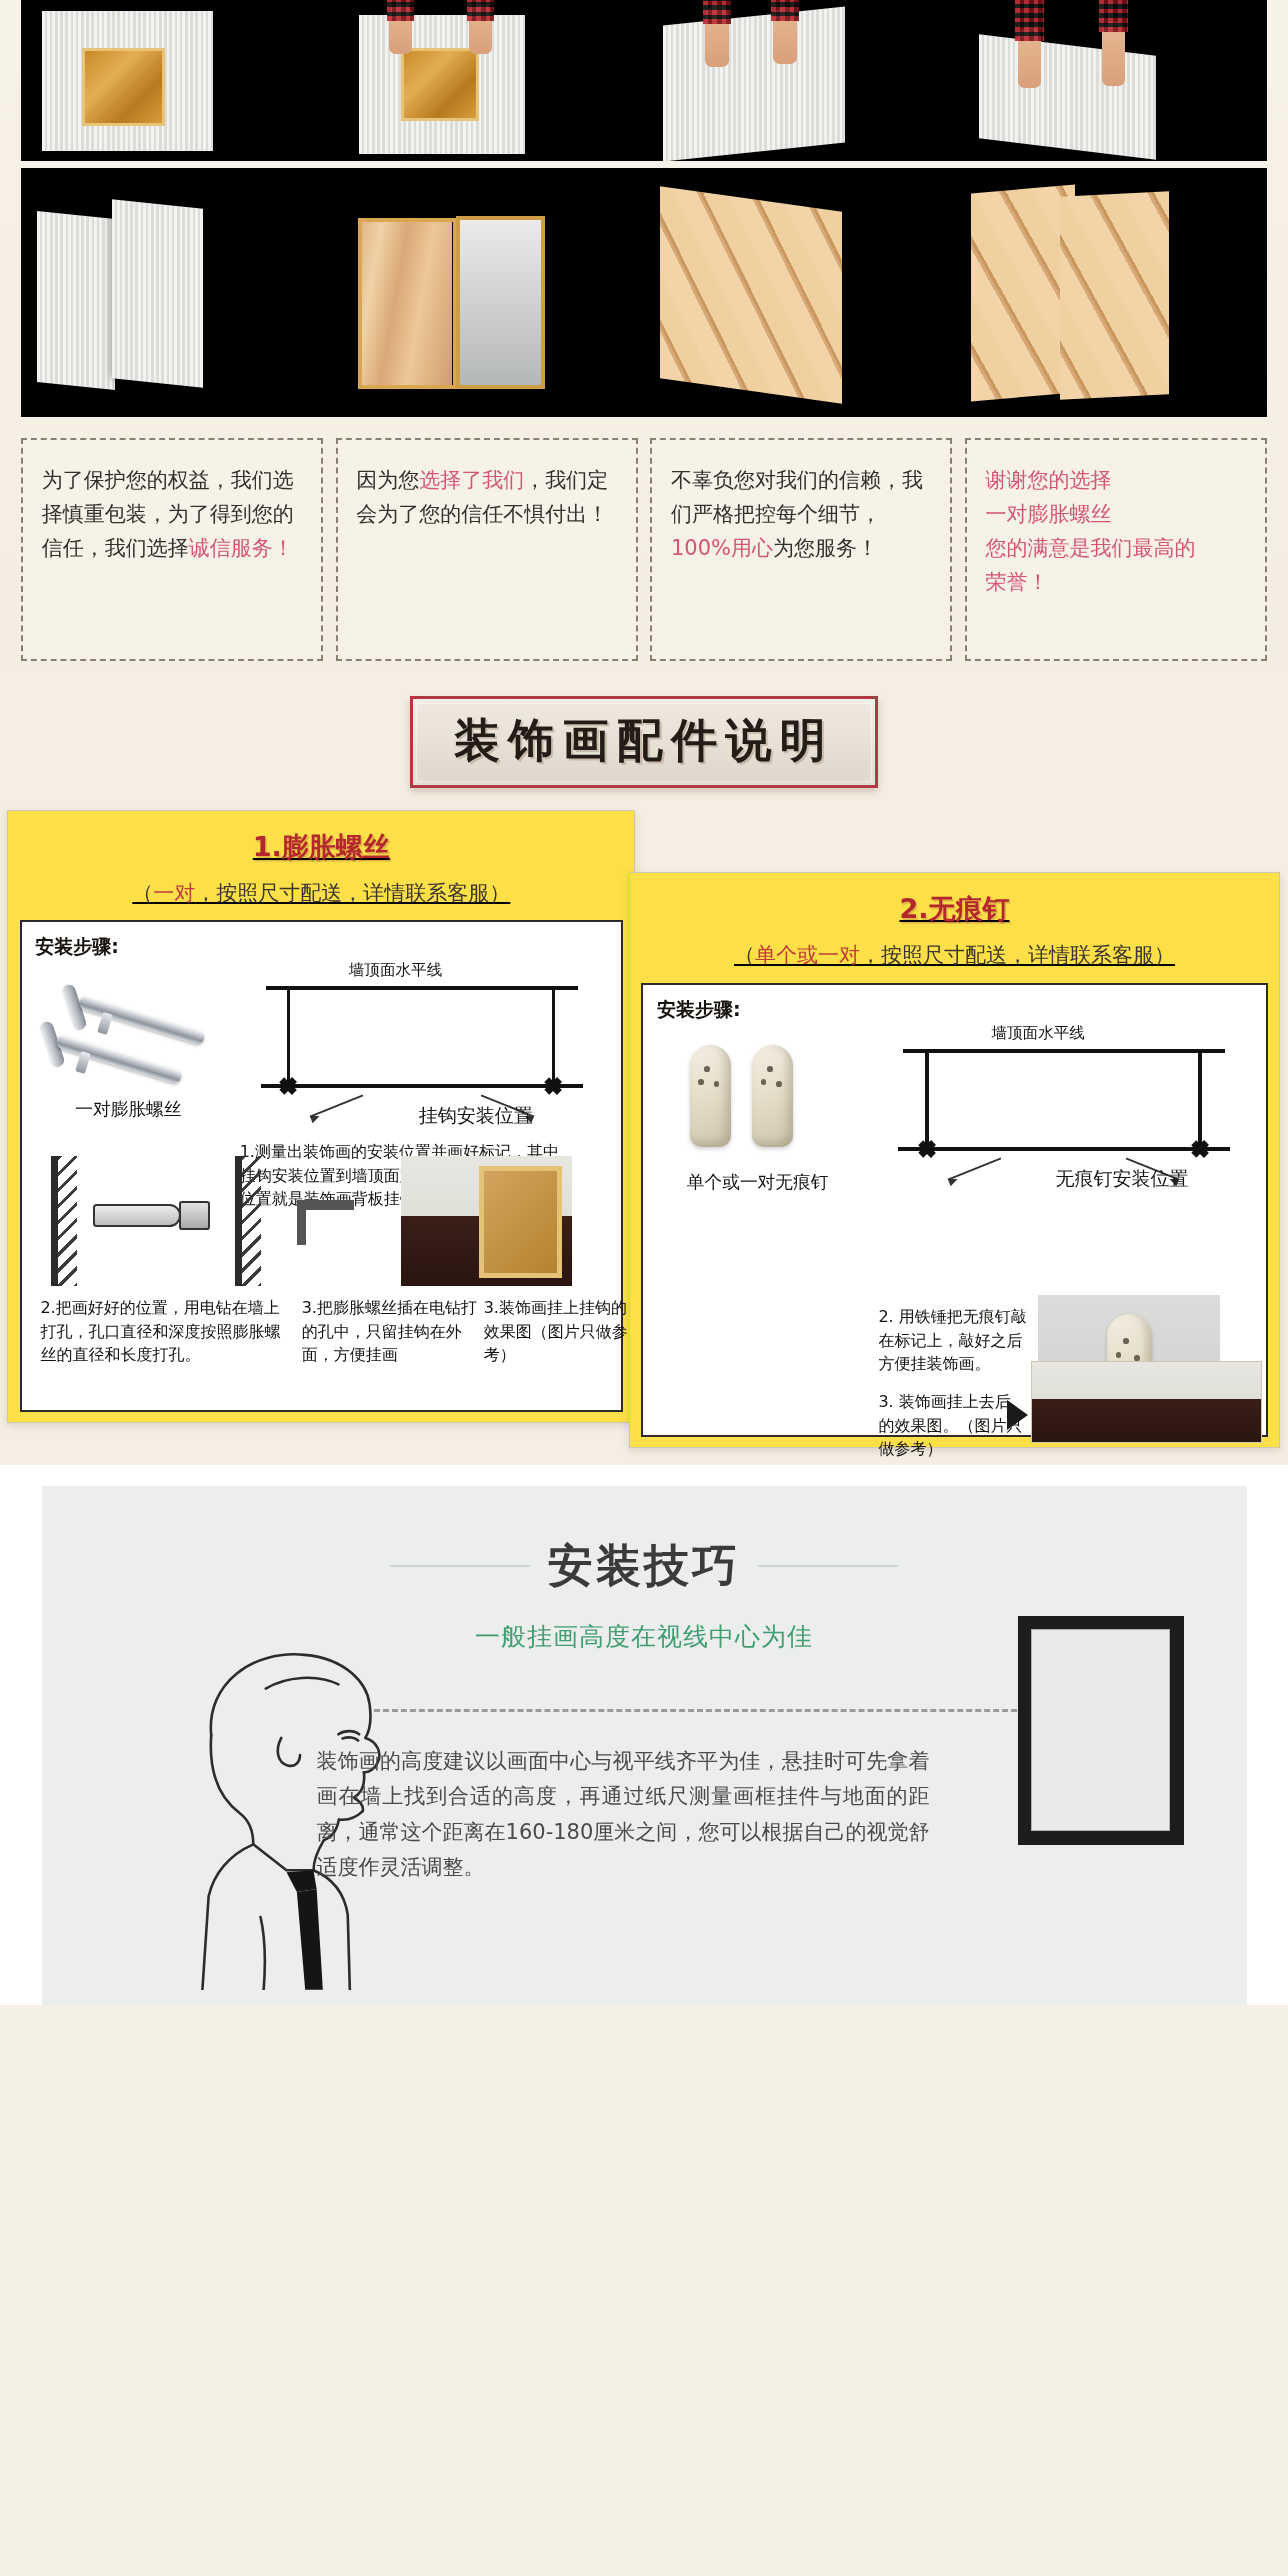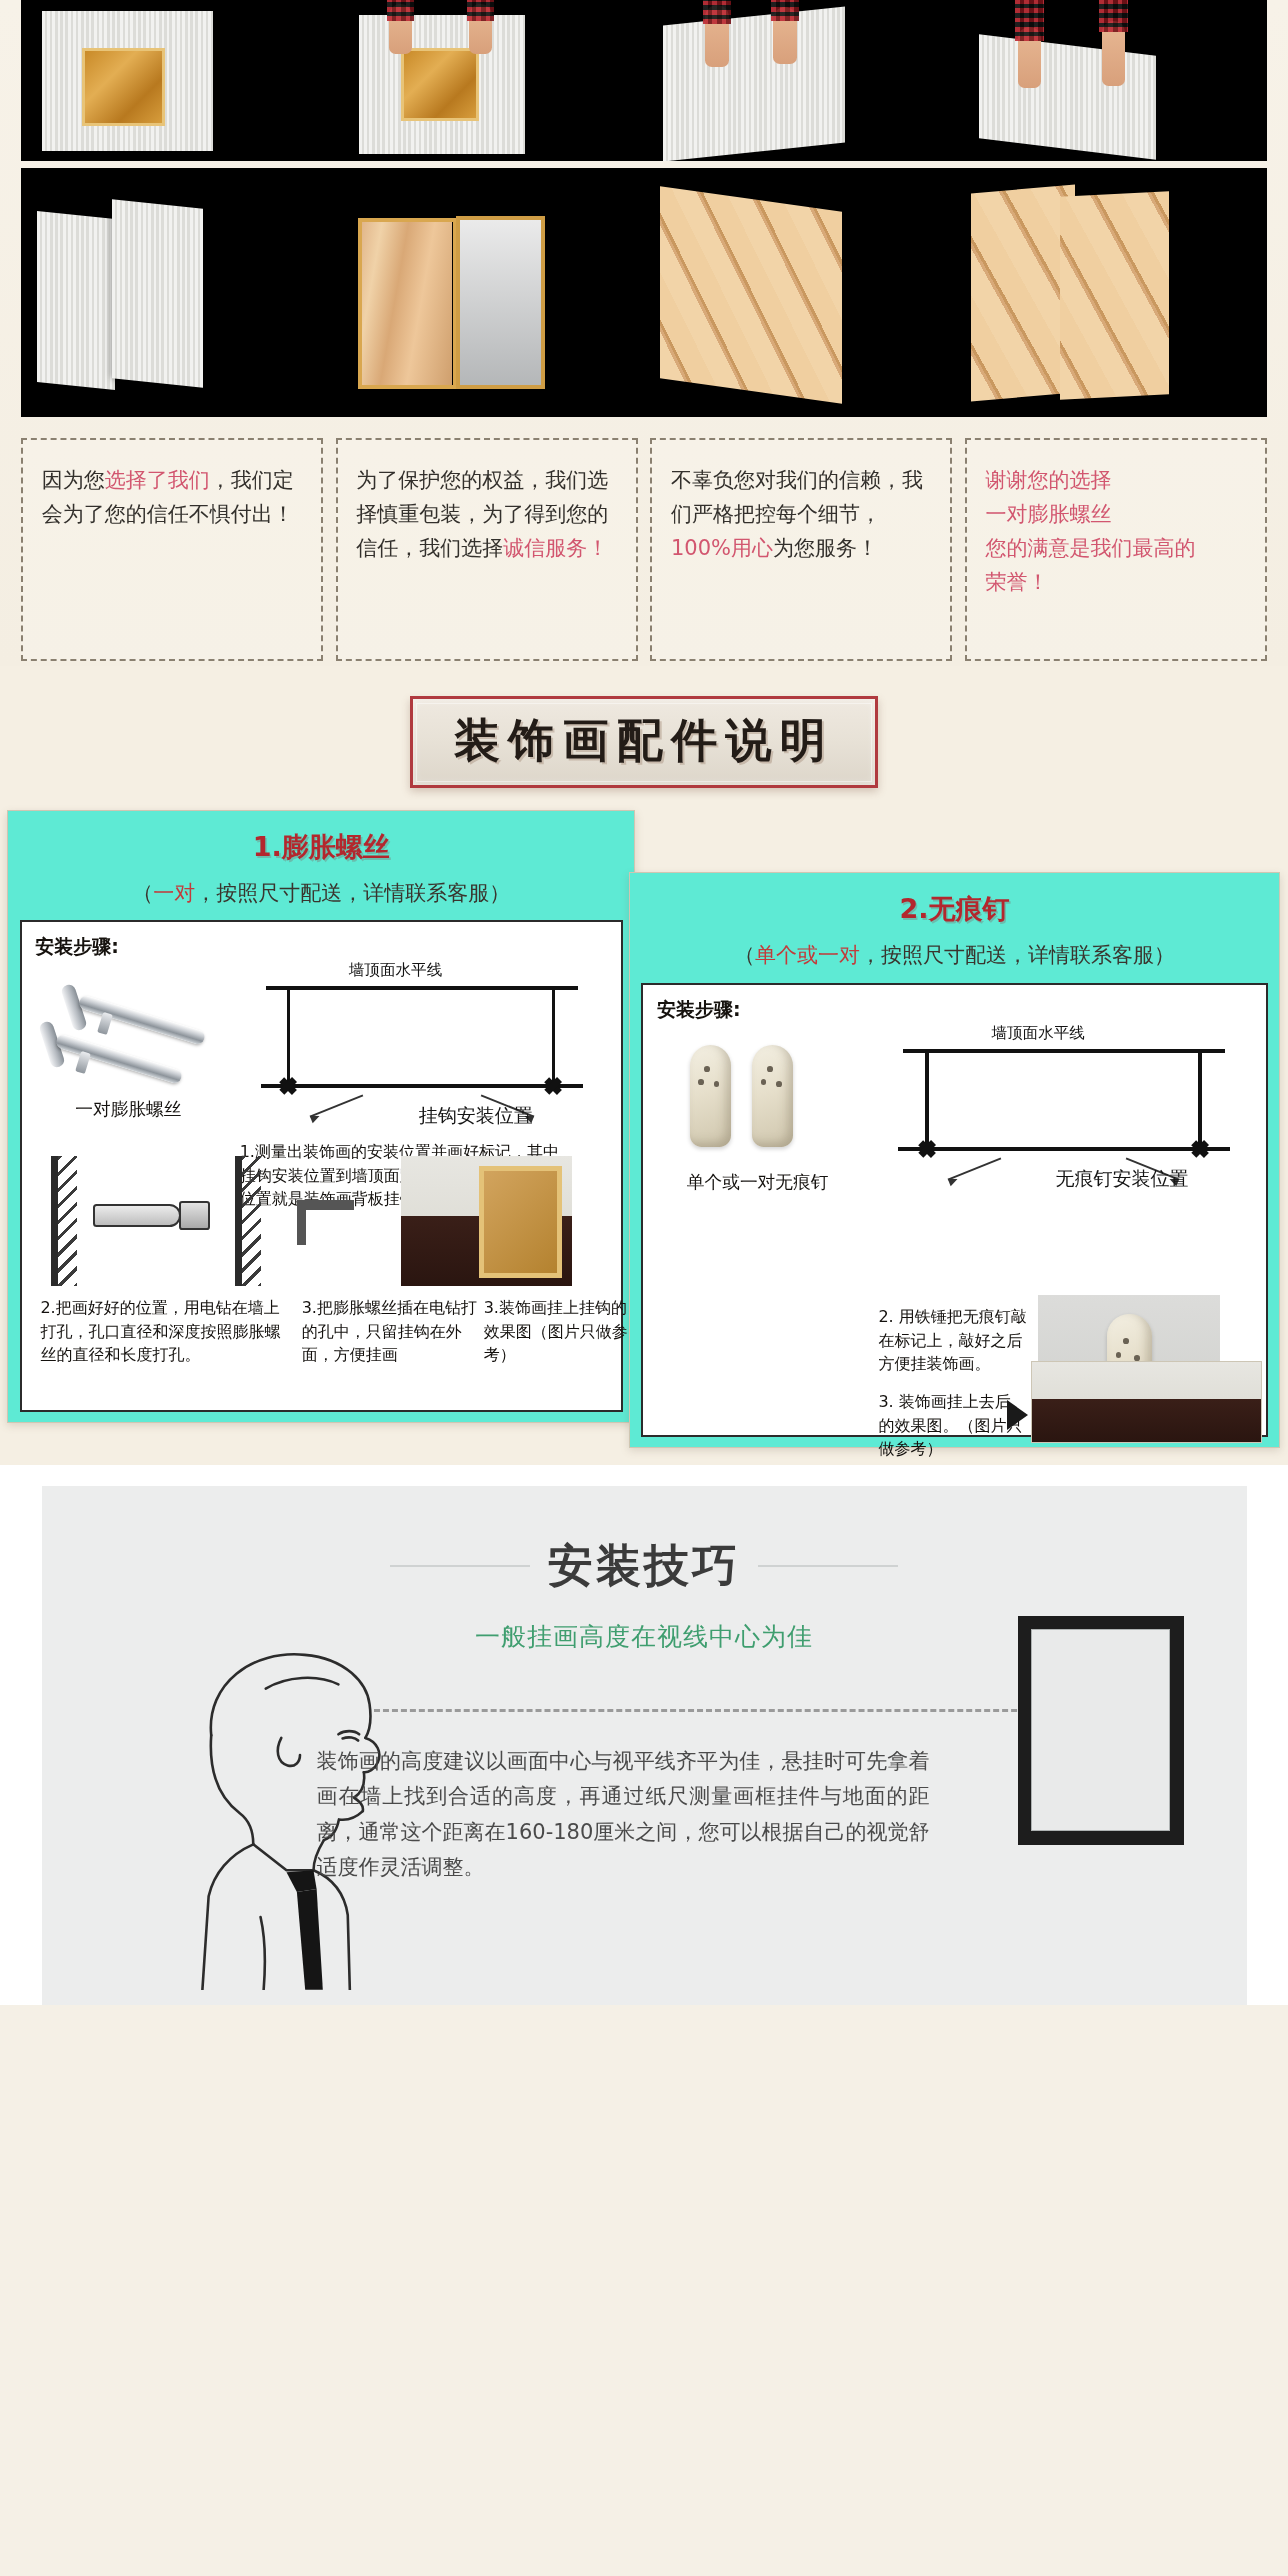--- a/index.html
+++ b/index.html
@@ -91,23 +91,24 @@
     font-family: "DejaVu Sans","Liberation Sans", sans-serif;
   }
   .promise .hl { color: #d2566f; }
   .promise.all-pink { color:#d2566f; text-align:left; }
 
   
   .sec-acc { width: 1288px; background: #f5efe3; padding-bottom: 15.6px; position: relative; }
   .acc-cols { position: relative; width: 1288px; height: 639px; }
 
   .panel {
-    position: absolute; background: #5eead4;
+    position: absolute; background: #fde047;
     border: 1.6px solid #cfc6b2;
     box-shadow: 0 3.1px 8.3px rgba(120,100,80,.22);
+    text-decoration: underline;
   }
   .panel-left  { left: 7.3px;  top: 0;   width: 628px; height: 613px; z-index: 1;}
   .panel-right { left: 629px; top: 62px; width: 651px; height: 576px; z-index: 2; }
 
   .acc-title { text-align: center; font-size: 27px; font-weight: bold;
                color: #b3272d; margin-top: 17.7px;
                text-shadow: 1.6px 1.6px 0 rgba(140,60,60,.25);
                font-family:"DejaVu Sans","Liberation Sans",sans-serif;}
   .acc-sub { text-align: center; font-size: 21px; color: #3a352e; margin-top: 13.5px;
              font-family:"DejaVu Sans","Liberation Sans",sans-serif;}
@@ -252,24 +253,24 @@
       <div class="wood-slats" style="left:15.6px;top:31px;width:182px;height:192px;transform:skewY(8deg);"></div>
     </div>
     <div class="ph">
       <div class="wood-slats" style="left:15.6px;top:21px;width:104px;height:208px;transform:skewY(-5deg);"></div>
       <div class="wood-slats" style="left:104px;top:26px;width:109px;height:203px;transform:skewY(-3deg);"></div>
     </div>
   </div>
 
   <div class="promise-row">
     <div class="promise">
+      <span>为了保护您的权益，我们选择慎重包装，为了得到您的信任，我们选择</span><span class="hl">诚信服务！</span>
+    </div>
+    <div class="promise">
       <span>因为您</span><span class="hl">选择了我们</span><span>，我们定会为了您的信任不惧付出！</span>
-    </div>
-    <div class="promise">
-      <span>为了保护您的权益，我们选择慎重包装，为了得到您的信任，我们选择</span><span class="hl">诚信服务！</span>
     </div>
     <div class="promise">
       <span>不辜负您对我们的信赖，我们严格把控每个细节，</span><span class="hl">100%用心</span><span>为您服务！</span>
     </div>
     <div class="promise all-pink">
       <div>谢谢您的选择</div>
       <div>一对膨胀螺丝</div>
       <div>您的满意是我们最高的</div>
       <div>荣誉！</div>
     </div>

